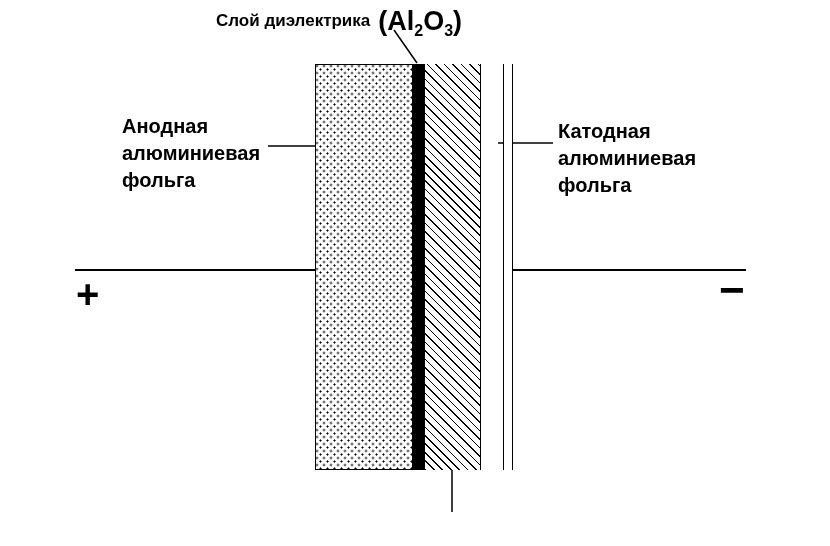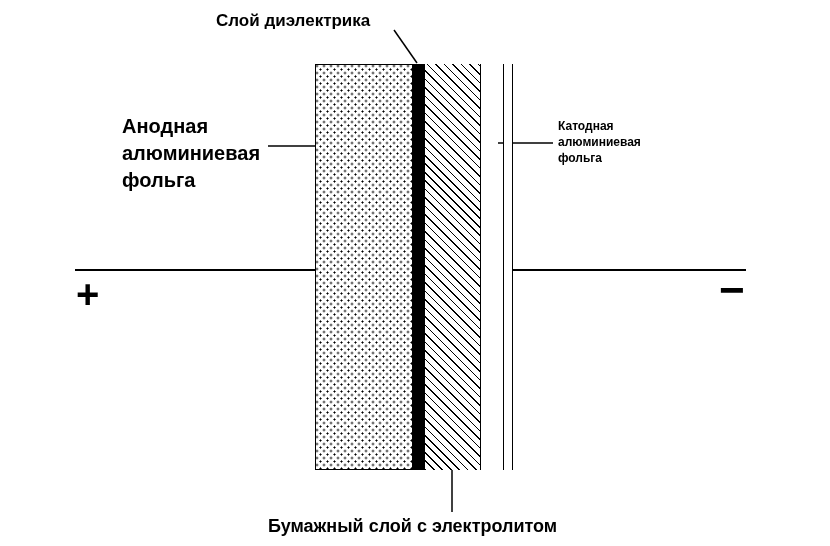--- a/index.html
+++ b/index.html
@@ -73,21 +73,21 @@
   }
 
   
   .label {
     position: absolute;
     font-weight: 700;
     white-space: pre-line;
     line-height: 1.35;
   }
   .label-anode   { left: 122px; top: 113px; font-size: 20px; }
-  .label-cathode { left: 558px; top: 118px; font-size: 12px; }
+  .label-cathode { left: 558px; top: 118px; font-size: 20px; }
   .label-paper   { left: 268px; top: 514px; font-size: 18px; white-space: nowrap; }
 
   .terminal {
     position: absolute;
     font-weight: 700;
     line-height: 1;
   }
   .terminal-plus  { left: 76px;  top: 274px; font-size: 40px; }
   .terminal-minus { left: 719px; top: 268px; font-size: 44px; }
 </style>
@@ -100,31 +100,31 @@
     <line x1="75" y1="270" x2="316" y2="270" stroke="#000" stroke-width="2"></line>
     <line x1="512" y1="270" x2="746" y2="270" stroke="#000" stroke-width="2"></line>
     <line x1="394" y1="30" x2="417" y2="63" stroke="#000" stroke-width="1.5"></line>
     <line x1="268" y1="146" x2="338" y2="146" stroke="#000" stroke-width="1.5"></line>
     <line x1="498" y1="143" x2="553" y2="143" stroke="#000" stroke-width="1.5"></line>
     <line x1="452" y1="512" x2="452" y2="434" stroke="#000" stroke-width="1.5"></line>
   </svg>
 
   <div class="title">
     <span class="title-text">Слой диэлектрика</span>
+    <span class="formula"><span>(</span><span>Al</span><sub>2</sub><span>O</span><sub>3</sub><span>)</span></span>
   </div>
 
   <div class="layer layer-anode"></div>
   <div class="layer layer-dielectric"></div>
   <div class="layer layer-paper"></div>
   <div class="layer layer-cathode"></div>
 
   <div class="label label-anode">Анодная
 алюминиевая
 фольга</div>
   <div class="label label-cathode">Катодная
 алюминиевая
 фольга</div>
-  <div class="label label-paper">Бумажный слой с электролитом</div>
 
   <div class="terminal terminal-plus">+</div>
   <div class="terminal terminal-minus">−</div>
 
 </div>
 
 </body></html>

